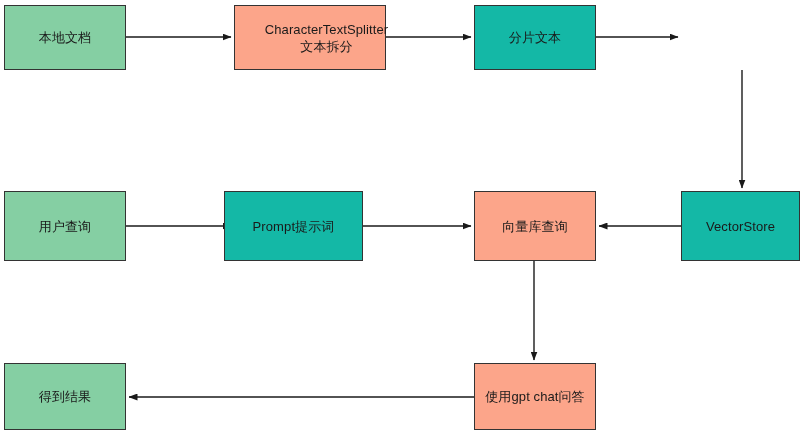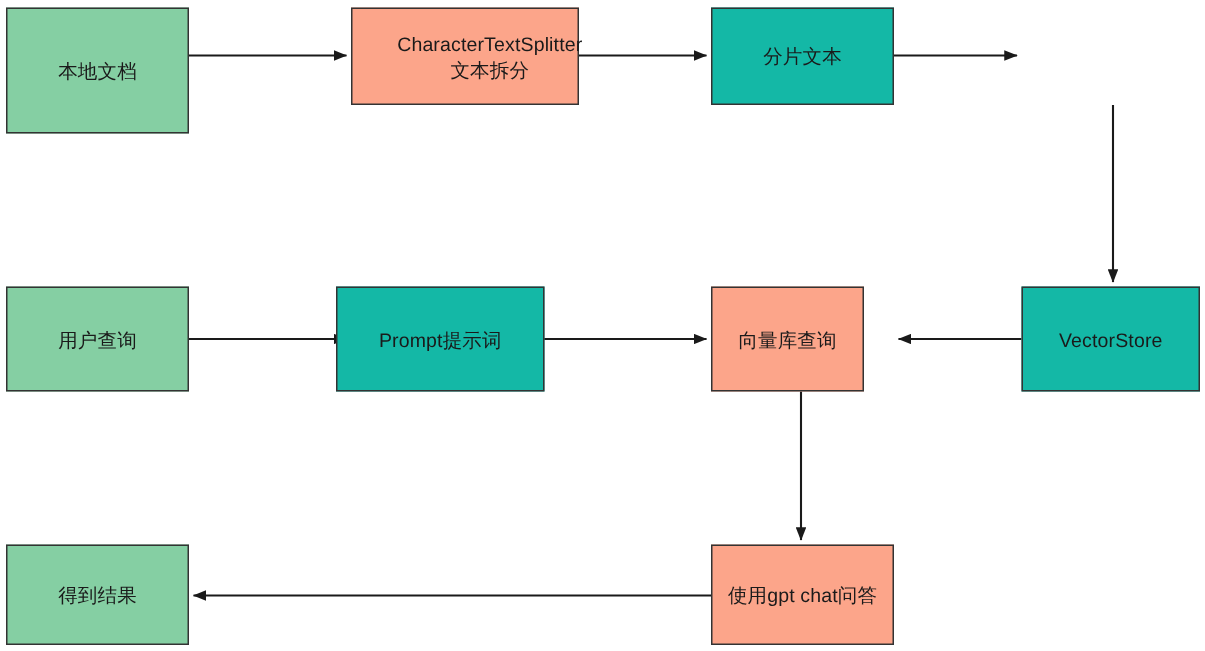--- a/index.html
+++ b/index.html
@@ -63,24 +63,24 @@
         <polyline points="596,37 678,37" fill="none" stroke="#1a1a1a" stroke-width="1.4" marker-end="url(#arrowhead)"></polyline>
         <polyline points="742,70 742,188" fill="none" stroke="#1a1a1a" stroke-width="1.4" marker-end="url(#arrowhead)"></polyline>
         <polyline points="126,226 231,226" fill="none" stroke="#1a1a1a" stroke-width="1.4" marker-end="url(#arrowhead)"></polyline>
         <polyline points="357,226 471,226" fill="none" stroke="#1a1a1a" stroke-width="1.4" marker-end="url(#arrowhead)"></polyline>
         <polyline points="681,226 599,226" fill="none" stroke="#1a1a1a" stroke-width="1.4" marker-end="url(#arrowhead)"></polyline>
         <polyline points="534,261 534,360" fill="none" stroke="#1a1a1a" stroke-width="1.4" marker-end="url(#arrowhead)"></polyline>
         <polyline points="474,397 129,397" fill="none" stroke="#1a1a1a" stroke-width="1.4" marker-end="url(#arrowhead)"></polyline>
       </g>
   </svg>
 
-  <div class="node green" style="left: 4px; top: 5px; width: 122px; height: 84px;">本地文档</div>
+  <div class="node green" style="left: 4px; top: 5px; width: 122px; height: 65px;">本地文档</div>
   <div class="node orange" style="left: 234px; top: 5px; width: 152px; height: 65px; padding-left: 33px;">CharacterTextSplitter
 文本拆分</div>
   <div class="node blue" style="left: 474px; top: 5px; width: 122px; height: 65px;">分片文本</div>
   <div class="node green" style="left: 4px; top: 191px; width: 122px; height: 70px;">用户查询</div>
   <div class="node blue" style="left: 224px; top: 191px; width: 139px; height: 70px;">Prompt提示词</div>
-  <div class="node orange" style="left: 474px; top: 191px; width: 102px; height: 70px;">向量库查询</div>
+  <div class="node orange" style="left: 474px; top: 191px; width: 122px; height: 70px;">向量库查询</div>
   <div class="node green" style="left: 4px; top: 363px; width: 122px; height: 67px;">得到结果</div>
   <div class="node blue" style="left: 681px; top: 191px; width: 119px; height: 70px;">VectorStore</div>
   <div class="node orange" style="left: 474px; top: 363px; width: 122px; height: 67px;">使用gpt chat问答</div>
 
 </div>
 
 </body></html>

